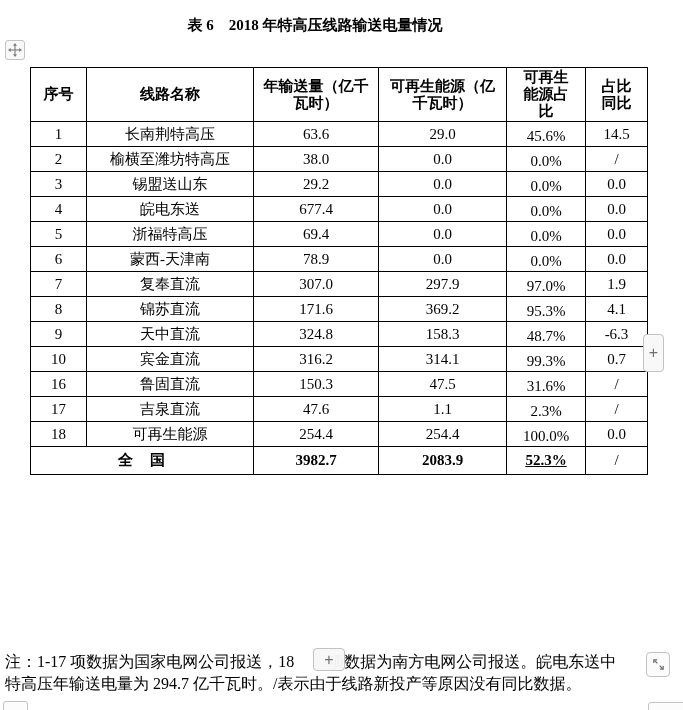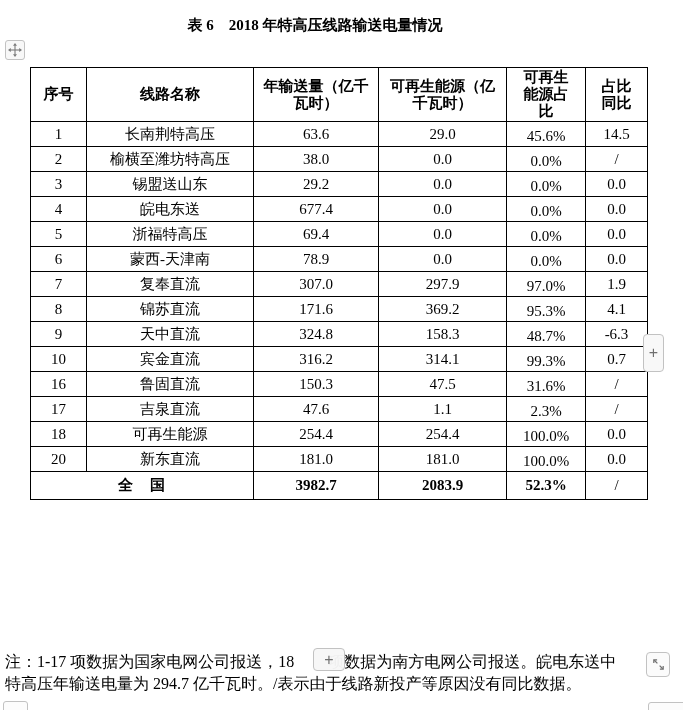--- a/index.html
+++ b/index.html
@@ -20,21 +20,21 @@
   table.main th, table.main td{
     border:1px solid #000;text-align:center;vertical-align:middle;
     padding:0;font-size:15px;overflow:hidden;
   }
   table.main thead tr{height:54px;}
   table.main th{font-weight:bold;white-space:pre-line;line-height:17px;}
   table.main tbody tr.data-row{height:25px;}
   table.main tbody td{white-space:nowrap;}
   table.main td.c4{padding-top:4px;}           
   tr.total-row{height:28px;font-weight:bold;}
-  tr.total-row td.c4{padding-top:0;}
+  tr.total-row td.c4{padding-top:0;text-decoration:underline;}
   tr.total-row td.slash-normal{font-weight:normal;}
   td.total-label{letter-spacing:1px;}
   
   .note-line{
     position:absolute;left:5px;white-space:nowrap;
     font-size:16px;line-height:21px;
   }
   #note-line-1{top:651px;}
   #note-line-2{top:673px;text-align:center;}
   .note-gap{display:inline-block;width:34px;}
@@ -196,28 +196,20 @@
         <td class="c5">/</td>
       </tr>
       <tr class="data-row">
         <td class="c0">18</td>
         <td class="c1">可再生能源</td>
         <td class="c2">254.4</td>
         <td class="c3">254.4</td>
         <td class="c4">100.0%</td>
         <td class="c5">0.0</td>
       </tr>
-      <tr class="data-row">
-        <td class="c0">20</td>
-        <td class="c1">新东直流</td>
-        <td class="c2">181.0</td>
-        <td class="c3">181.0</td>
-        <td class="c4">100.0%</td>
-        <td class="c5">0.0</td>
-      </tr>
     </tbody>
   <tbody>
     <tr class="total-row">
       <td colspan="2" class="total-label">全　国</td>
       <td class="c2">3982.7</td>
       <td class="c3">2083.9</td>
       <td class="c4">52.3%</td>
       <td class="c5 slash-normal">/</td>
     </tr>
   </tbody>

